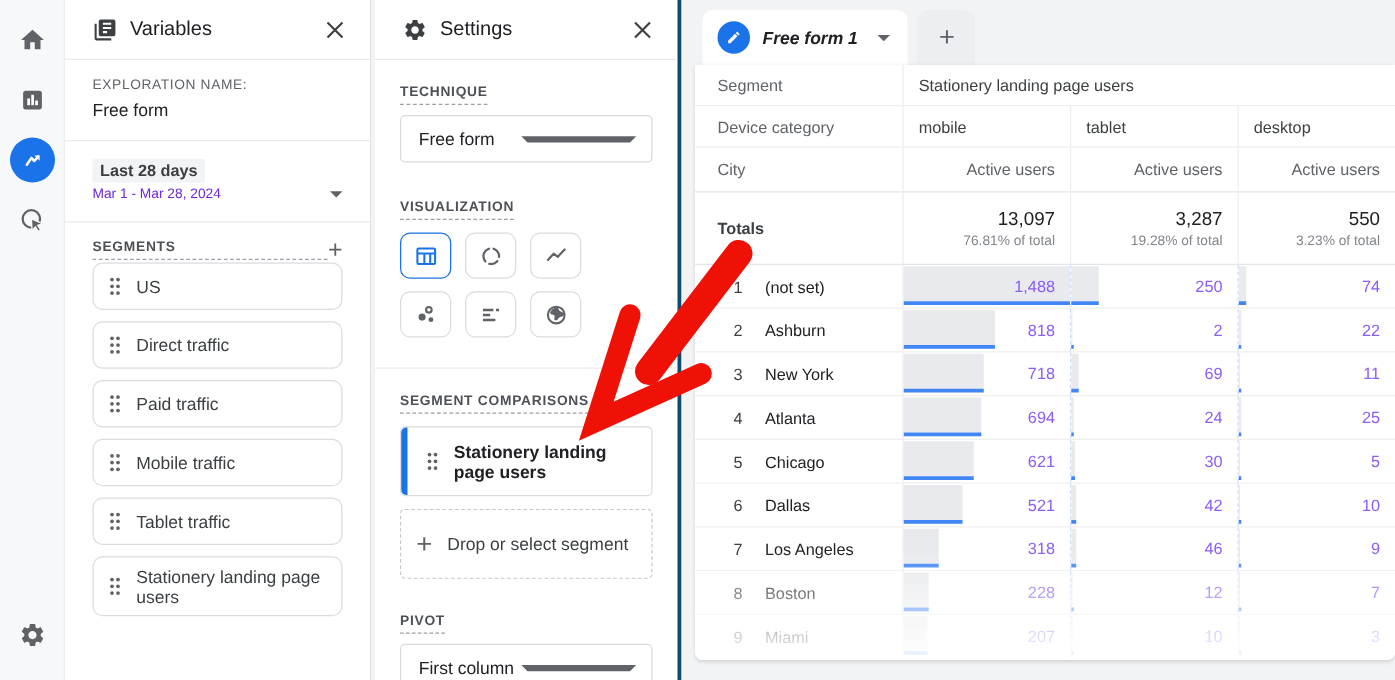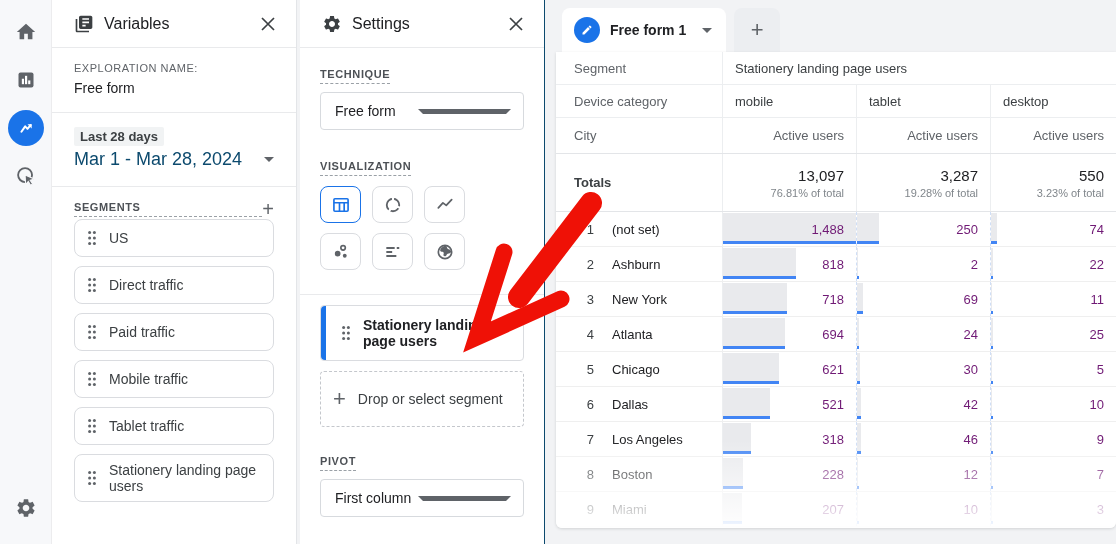--- a/index.html
+++ b/index.html
@@ -24,47 +24,47 @@
   .selectbox { height:38px; border:1px solid #d7dade; border-radius:4px; display:flex; align-items:center; padding:0 12px 0 14px; font-size:14px; color:#202124; cursor:pointer; background:#fff; }
   .selectbox span { flex:1; }
 
   
   .variables { left:52px; width:245px; border-right:1px solid #e3e5e8; }
   .vp-block { padding:14px 22px 16px 22px; border-bottom:1px solid #e9eaec; }
   .exp-label { font-size:11px; font-weight:normal; letter-spacing:.5px; color:#5f6368; }
   .exp-name { font-size:14px; color:#202124; margin-top:6px; }
   .date-chip { display:inline-block; background:#f1f3f4; font-size:13px; font-weight:bold; color:#3c4043; padding:2px 6px; border-radius:2px; }
   .date-row { display:flex; align-items:center; margin-top:3px; }
-  .date-range { font-size:18px; color:#0c4a6e; flex:1; }
+  .date-range { font-size:11px; color:#6d28d9; flex:1; }
   .seg-area { padding:12px 22px 0 22px; }
   .seg-head { display:flex; align-items:center; }
   .seg-head .sec-label { flex:1; }
   .plus-btn { font-size:20px; color:#5f6368; cursor:pointer; line-height:20px; }
   .seg-list { display:flex; flex-direction:column; gap:9px; }
   .seg-chip { border:1px solid #dadce0; border-radius:8px; min-height:38px; display:flex; align-items:center; gap:12px; padding:7px 10px 7px 12px; font-size:14px; color:#3c4043; background:#fff; cursor:grab; }
 
   
-  .settings { left:300px; width:245px; border-right:1px solid #0c4a6e; }
+  .settings { left:300px; width:245px; border-right:3px solid #0c4a6e; }
   .sp-body { padding:16px 20px 0 20px; }
   .sp-select { margin-top:8px; }
   .viz-label { margin-top:26px; }
   .viz-grid { margin-top:10px; display:grid; grid-template-columns:repeat(3,41px); grid-auto-rows:37px; gap:10px 11px; }
   .viz-btn { border:1px solid #dadce0; border-radius:8px; background:#fff; display:flex; align-items:center; justify-content:center; cursor:pointer; color:#5f6368; }
   .viz-btn.selected { border:1.5px solid #1a73e8; color:#1a73e8; }
   .sp-divider { margin:24px -20px 0 -20px; border-top:1px solid #e9eaec; }
   .segcomp-label { margin-top:16px; }
   .applied-card { position:relative; margin-top:10px; border:1px solid #dadce0; border-radius:4px; min-height:56px; display:flex; align-items:center; gap:12px; padding:8px 10px 8px 20px; font-size:14px; color:#202124; font-weight:bold; background:#fff; cursor:grab; }
   .applied-accent { position:absolute; left:0; top:0; bottom:0; width:5px; background:#1a73e8; border-radius:4px 0 0 4px; }
   .drop-card { margin-top:10px; border:1px dashed #c4c7cc; border-radius:4px; min-height:56px; display:flex; align-items:center; gap:12px; padding:8px 12px; font-size:14px; color:#3c4043; cursor:pointer; }
   .drop-card .plus-btn { font-size:22px; }
   .pivot-label { margin-top:24px; }
 
   
   .canvas { position:absolute; left:546px; top:0; width:570px; height:544px; background:#f2f3f5; }
-  .tabbar { position:absolute; left:16px; top:8px; display:flex; gap:8px; }
+  .tabbar { position:absolute; left:16px; top:8px; display:flex; gap:8px;font-style:italic; }
   .tab-active { background:#fff; border-radius:8px 8px 0 0; height:44px; display:flex; align-items:center; gap:10px; padding:0 14px 0 12px; cursor:pointer; }
   .tab-pencil { width:26px; height:26px; border-radius:50%; background:#1a73e8; display:flex; align-items:center; justify-content:center; }
   .tab-label { font-size:14px; font-weight:bold; color:#202124; }
   .tab-active .caret { margin-left:6px; }
   .tab-add { background:#eceef1; border-radius:8px 8px 0 0; height:44px; width:46px; display:flex; align-items:center; justify-content:center; font-size:22px; color:#5f6368; cursor:pointer; }
 
   .table-card { position:absolute; left:10px; top:52px; width:560px; height:476px; background:#fff; border-radius:0 0 6px 6px; box-shadow:0 1px 3px rgba(60,64,67,.18); overflow:hidden; }
   .trow { display:grid; grid-template-columns:44px 122px 134px 134px 126px; align-items:center; }
   .hrow1 { grid-template-columns:166px 394px; height:33px; border-bottom:1px solid #eceef0; }
   .hrow2 { height:33px; border-bottom:1px solid #eceef0; }
@@ -80,21 +80,21 @@
   .totcell { text-align:right; padding:0 12px; border-left:1px solid #eceef0; height:100%; display:flex; flex-direction:column; justify-content:center; align-items:flex-end; }
   .tot-val { font-size:15px; color:#202124; }
   .tot-share { font-size:11px; color:#80868b; margin-top:3px; }
   .rank { text-align:right; color:#3c4043; padding-right:6px; }
   .city { color:#202124; padding-left:12px; }
   .vcell { position:relative; height:100%; }
   .vcell.first { border-left:1px solid #eceef0; }
   .vcell.rest { border-left:1px dashed #cfdef6; }
   .vbar { position:absolute; left:0; top:1px; bottom:5px; background:#e9eaed; }
   .vline { position:absolute; left:0; bottom:2px; height:3px; background:#4285f4; }
-  .vnum { position:absolute; right:12px; top:50%; transform:translateY(-50%); font-size:13px; color:#701a75; }
+  .vnum { position:absolute; right:12px; top:50%; transform:translateY(-50%); font-size:13px; color:#8b5cf6; }
   .fade-overlay { position:absolute; left:0; right:0; bottom:0; height:88px; background:linear-gradient(180deg, rgba(255,255,255,0) 0%, rgba(255,255,255,.55) 55%, rgba(255,255,255,.95) 100%); pointer-events:none; }
 
   
   .arrow-overlay { position:absolute; left:0; top:0; width:1116px; height:544px; pointer-events:none; z-index:60; }
 
   .handle-svg { flex:none; }
 </style>
 </head>
 <body>
 
@@ -298,20 +298,21 @@
       <div class="viz-btn">
         <svg width="20" height="20" viewBox="0 0 24 24">
             <circle cx="12" cy="12" r="8" fill="none" stroke="currentColor" stroke-width="2"></circle>
             <path d="M11.5 4.6 C9 6 6.5 7.5 6.2 9.5 C6 11 7.5 11.5 9 11.8 C10.5 12.1 10.8 13.4 10.2 15 C9.6 16.6 11 17.5 12.5 17 C14 16.5 13.8 14.8 15.2 14.2 C16.8 13.5 18.6 13.8 19.4 11.8 C19.8 10.5 18 9 16.2 8.6 C14.5 8.2 14.3 6 13.6 4.8 Z" fill="currentColor"></path>
           </svg>
       </div>
     </div>
 
     <div class="sp-divider"></div>
 
+    <div class="segcomp-label"><span class="sec-label hint">SEGMENT COMPARISONS</span></div>
     <div class="applied-card">
       <span class="applied-accent"></span>
       <svg class="handle-svg" width="10" height="16" viewBox="0 0 10 16">
           <g fill="#5f6368">
             <circle cx="2.6" cy="2.6" r="1.5"></circle>
             <circle cx="7.4" cy="2.6" r="1.5"></circle>
             <circle cx="2.6" cy="8" r="1.5"></circle>
             <circle cx="7.4" cy="8" r="1.5"></circle>
             <circle cx="2.6" cy="13.4" r="1.5"></circle>
             <circle cx="7.4" cy="13.4" r="1.5"></circle>

